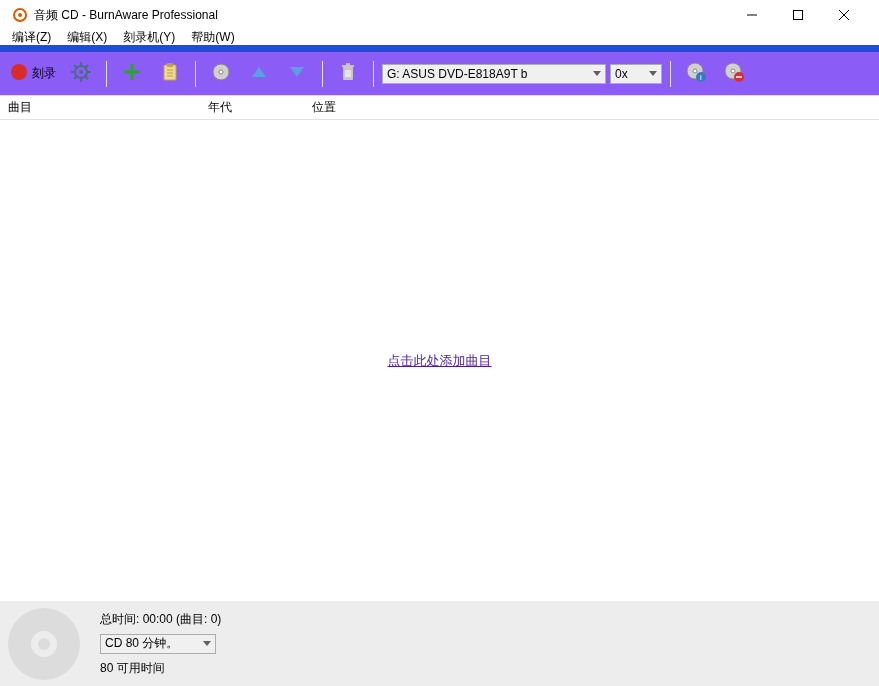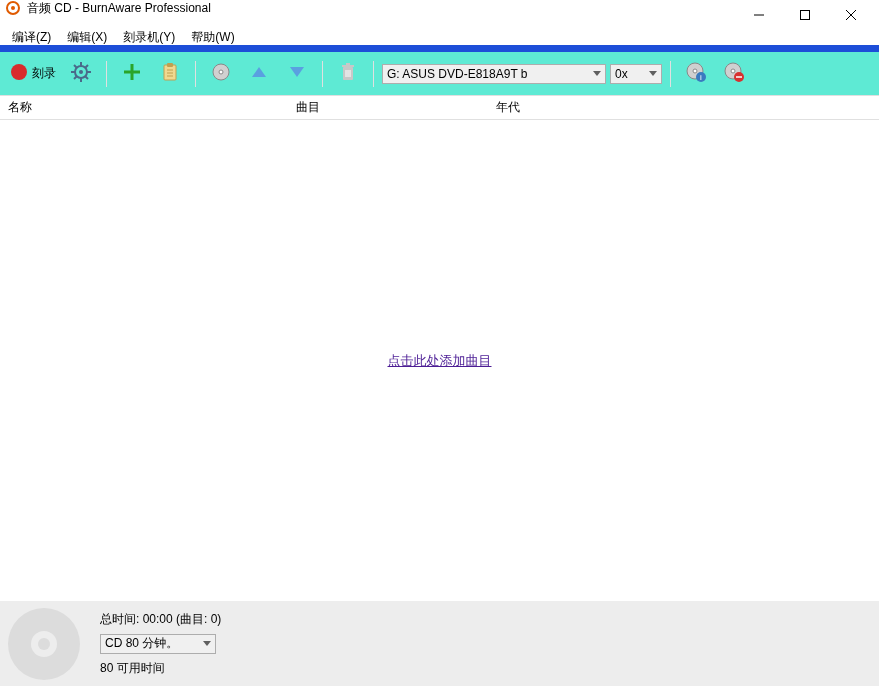--- a/index.html
+++ b/index.html
@@ -1,30 +1,30 @@
 <!DOCTYPE html>
 <html><head>
 <meta charset="utf-8">
 <style>
 * { margin: 0; padding: 0; box-sizing: border-box; font-family: "Microsoft YaHei", "Segoe UI", sans-serif; }
 body { width: 879px; height: 686px; background: #fff; display: flex; flex-direction: column; overflow: hidden; font-size: 12px; color: #000; }
 
 
-.titlebar { height: 30px; display: flex; padding: 0 5px; }
+.titlebar { height: 30px; display: flex; align-items: center; padding: 0 12px; }
 .titlebar .app-icon { width: 16px; height: 16px; margin-right: 6px; }
 .titlebar .title { flex: 0 0 auto; font-size: 12px; }
 .titlebar .spacer { flex: 1; }
 .titlebar .win-btn { width: 46px; height: 30px; display: flex; align-items: center; justify-content: center; cursor: pointer; }
 
 
 .menubar { height: 22px; display: flex; align-items: center; padding: 0 4px; border-bottom: 7px solid #1d4ed8; }
 .menubar .menu-item { padding: 2px 8px; cursor: pointer; font-size: 12px; }
 
 
-.toolbar { height: 44px; display: flex; align-items: center; padding: 0 6px; gap: 4px; border-bottom: 1px solid #e0e0e0; background: #5eead4; }
+.toolbar { height: 44px; display: flex; align-items: center; padding: 0 6px; gap: 4px; border-bottom: 1px solid #e0e0e0; background: #8b5cf6; }
 .tool-btn { min-width: 34px; height: 34px; display: flex; align-items: center; justify-content: center; cursor: pointer; border-radius: 2px; padding: 0 4px; gap: 4px; }
 .tool-sep { width: 1px; height: 26px; background: #e0e0e0; margin: 0 4px; }
 .burn-btn .label { font-size: 12px; }
 .drive-select, .speed-select, .disc-select { height: 20px; border: 1px solid #adadad; background: #f0f0f0; font-size: 12px; padding: 0 4px; display: flex; align-items: center; cursor: pointer; gap: 6px; }
 .drive-select { width: 224px; justify-content: space-between; }
 .speed-select { width: 52px; justify-content: space-between; gap: 19px; }
 .disc-select { width: 116px; justify-content: space-between; }
 .chev { border-left: 4px solid transparent; border-right: 4px solid transparent; border-top: 5px solid #606060; }
 
 
@@ -170,23 +170,23 @@
     <span><svg width="22" height="22" viewBox="0 0 22 22">
           <circle cx="10" cy="10" r="8" fill="#d0d0d0" stroke="#888"></circle>
           <circle cx="10" cy="10" r="2" fill="#fff" stroke="#888"></circle>
           <circle cx="16" cy="16" r="5" fill="#d83030"></circle>
           <line x1="13" y1="16" x2="19" y2="16" stroke="#fff" stroke-width="1.5"></line>
         </svg></span>
   </div>
 </div>
 
 <div class="col-headers">
-  <div class="col col-name">名称</div>
   <div class="col col-track">曲目</div>
   <div class="col col-year">年代</div>
+  <div class="col col-pos">位置</div>
 </div>
 
 <div class="main">
   <span class="add-link">点击此处添加曲目</span>
 </div>
 
 <div class="status">
   <span class="disc-graphic">
     <svg viewBox="0 0 80 80">
         <circle cx="40" cy="40" r="36" fill="#dcdcdc"></circle>

